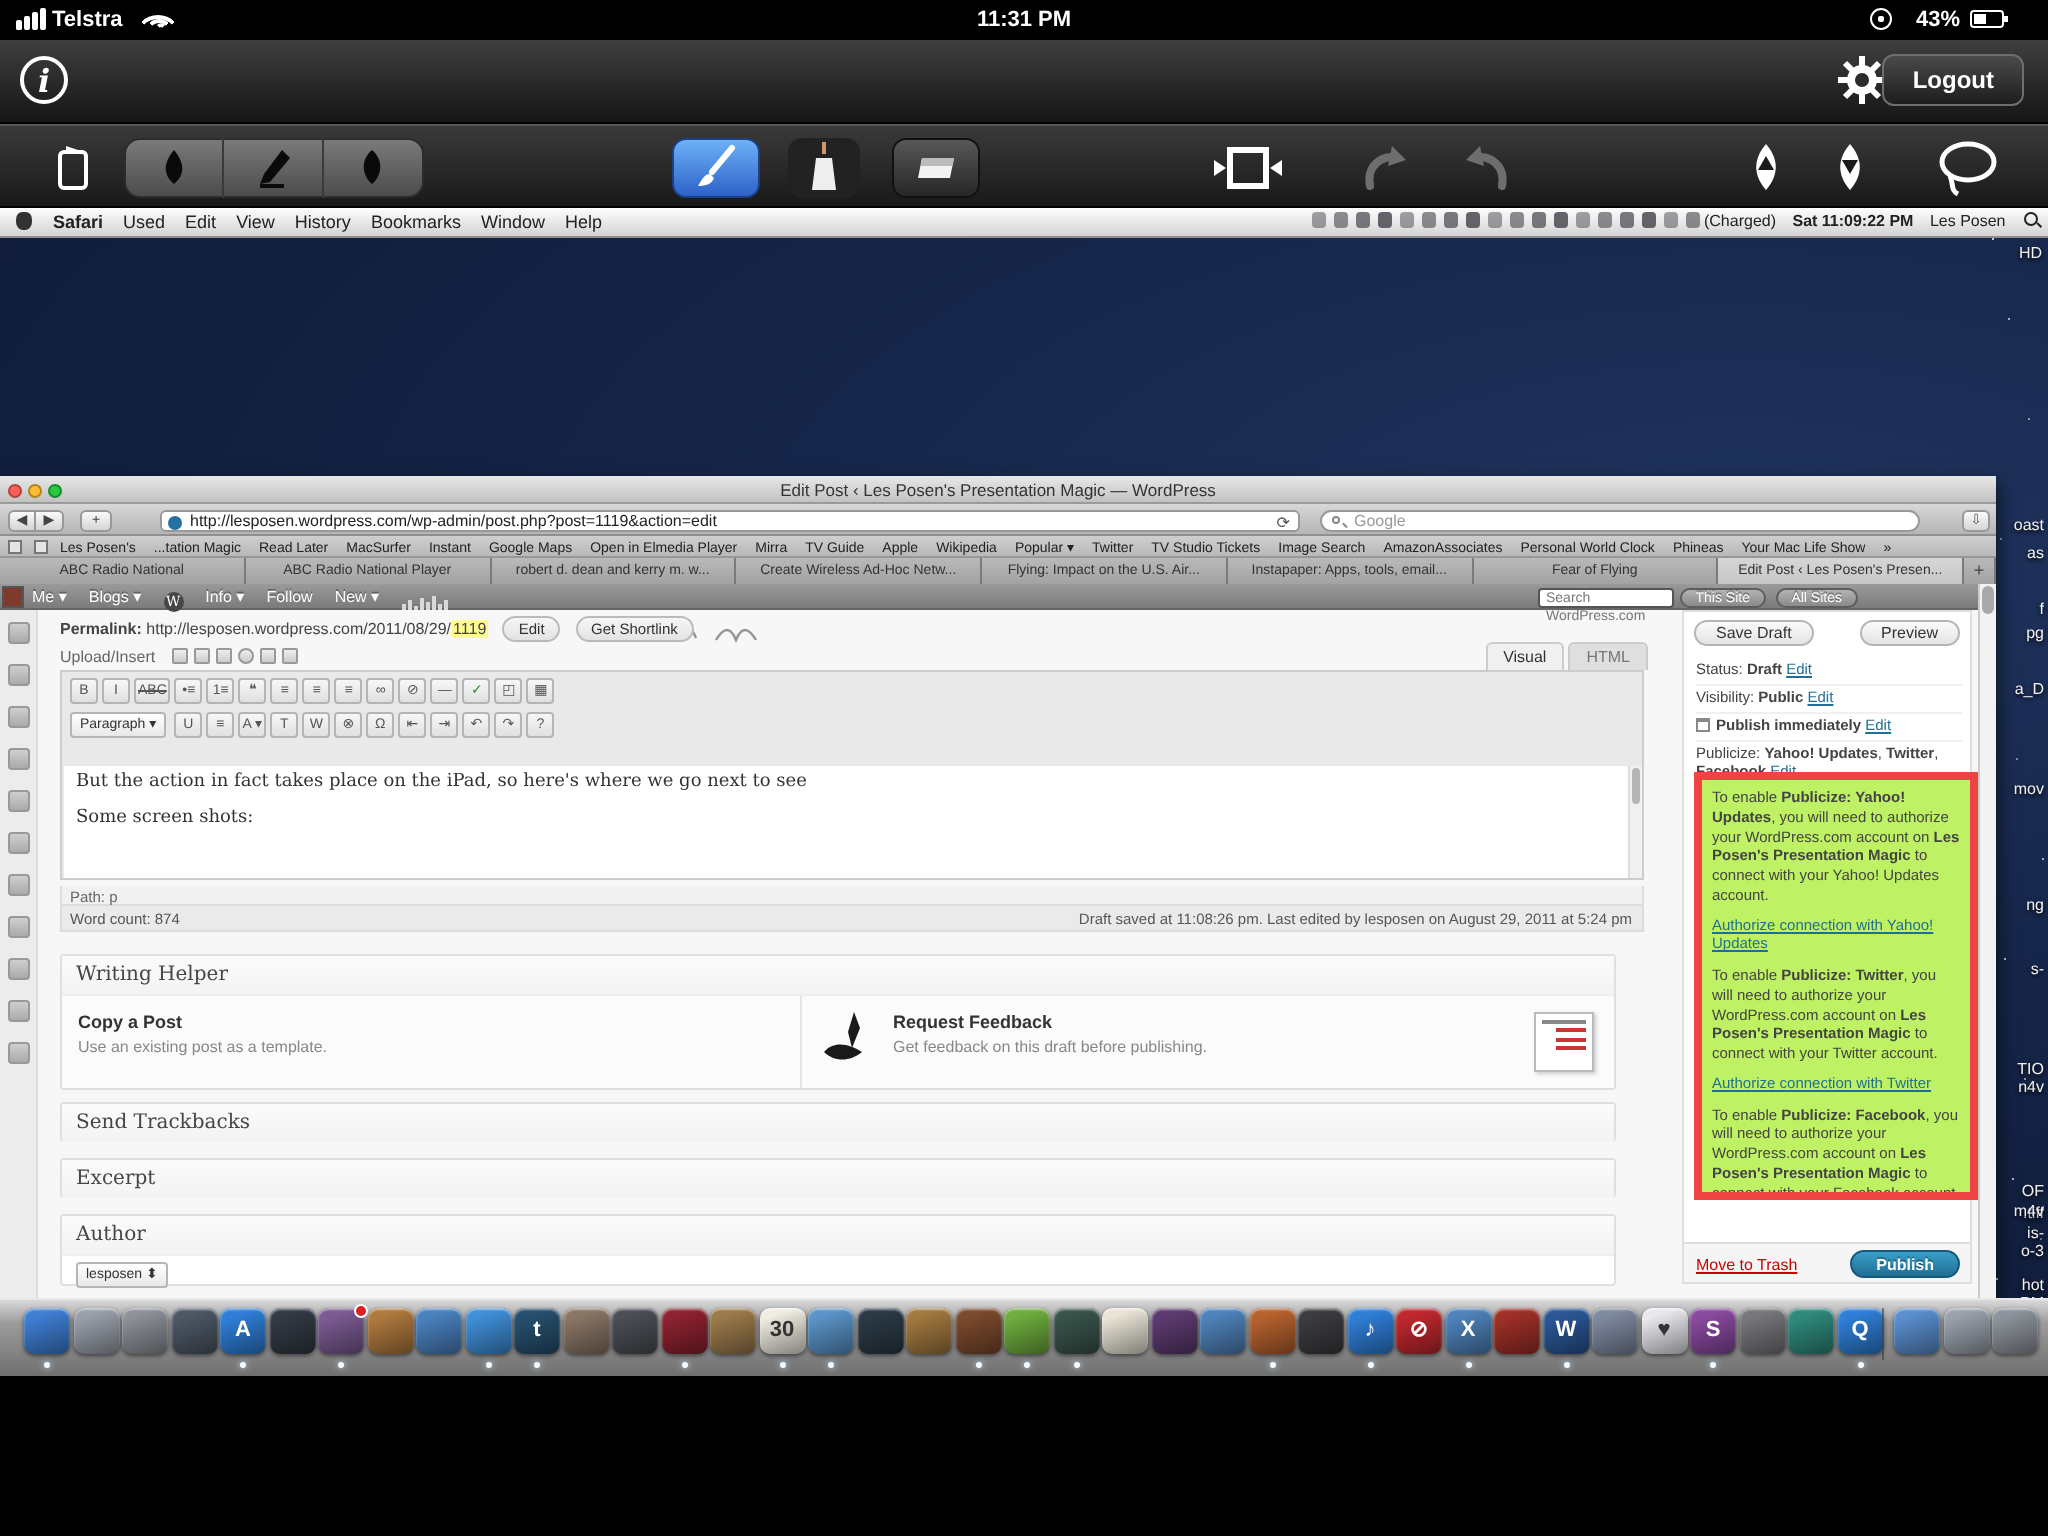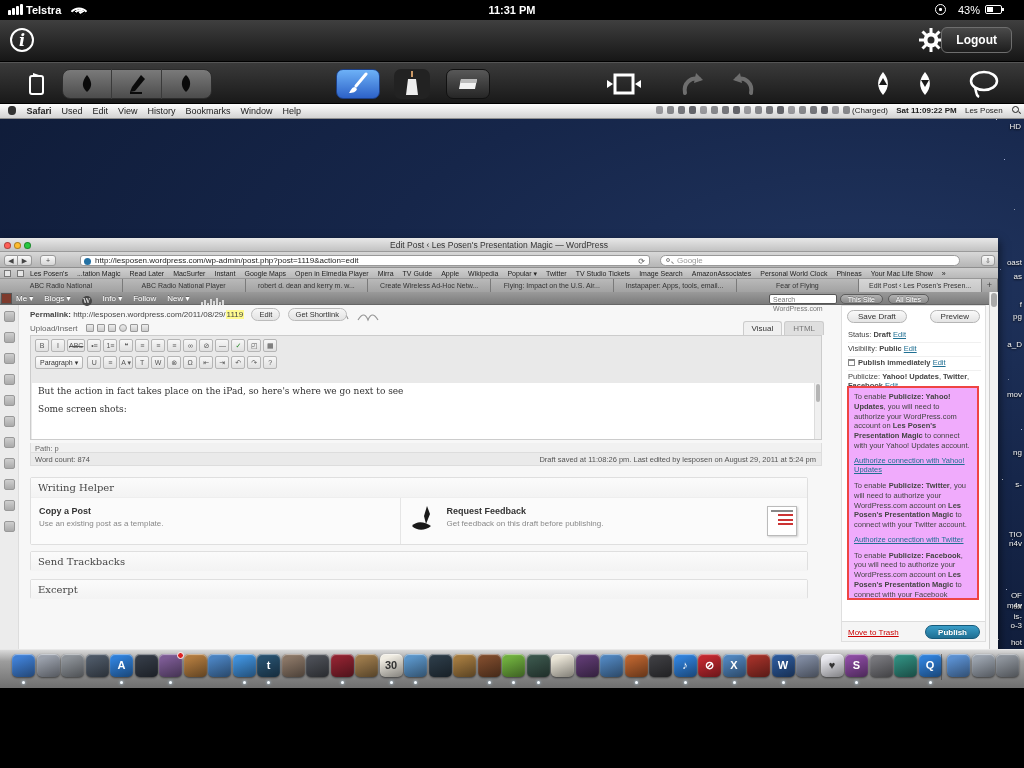--- a/index.html
+++ b/index.html
@@ -10,21 +10,21 @@
 
   
   #ipad-status { left:0; top:0; width:1024px; height:20px; background:#000; color:#fff; font-size:11px; }
   .sig { display:inline-block; width:3px; background:#fff; margin-right:1px; vertical-align:bottom; border-radius:1px;}
   #carrier { position:absolute; left:26px; top:4px; font-weight:bold; }
   #wifi { position:absolute; left:72px; top:5px; width:14px; height:10px; }
   .wifi-arc { position:absolute; border:solid #fff; border-width:2px 2px 0 0; border-radius:0 100% 0 0; }
   #ipad-time { position:absolute; left:0; right:0; text-align:center; top:4px; font-weight:bold; }
   #rot-lock { position:absolute; right:78px; top:4px; width:11px; height:11px; border:1.5px solid #fff; border-radius:50%; }
   #rot-lock::after{ content:""; position:absolute; left:2.5px; top:2.5px; width:3px; height:3px; background:#fff; border-radius:1px;}
-  #batt-pct { position:absolute; right:44px; top:4px; font-weight:normal;}
+  #batt-pct { position:absolute; right:44px; top:4px; font-weight:bold;}
   #batt { position:absolute; right:22px; top:5px; width:17px; height:9px; border:1px solid #fff; border-radius:2px; }
   #batt::before { content:""; position:absolute; left:1px; top:1px; bottom:1px; width:40%; background:#fff; }
   #batt::after { content:""; position:absolute; right:-3px; top:2px; width:2px; height:3px; background:#fff; }
 
   
   #app-bar { left:0; top:20px; width:1024px; height:42px; background:linear-gradient(#3f3f3f,#161616); border-bottom:1px solid #000;}
   #info-btn { position:absolute; left:10px; top:8px; width:24px; height:24px; border:2px solid #fff; border-radius:50%;
               color:#fff; font-family:"DejaVu Serif",serif; font-style:italic; font-weight:bold; font-size:16px; text-align:center; line-height:21px;}
   #logout-btn { position:absolute; right:12px; top:7px; padding:5px 14px; color:#fff; font-size:12px; font-weight:bold;
                 background:linear-gradient(#4a4a4a,#1d1d1d); border:1px solid #6e6e6e; border-radius:6px; }
@@ -158,21 +158,21 @@
   .cb.on::after { content:"✓"; position:absolute; left:0px; top:-2px; color:#1a5d8a; font-size:9px; font-weight:bold;}
 
   
   #wp-side { position:absolute; left:841px; top:11px; width:145px; font-size:7.5px; color:#444;}
   #publish-box { position:absolute; left:0; top:2px; width:145px; height:337px; background:#fff; border:1px solid #dfdfdf;}
   .pill-btn { position:absolute; top:4px; height:13px; background:linear-gradient(#fafafa,#e4e4e4); border:1px solid #b5b5b5; border-radius:8px;
               font-size:8px; color:#333; line-height:12px; padding:0 10px;}
   .meta-row { position:absolute; left:6px; right:4px; border-bottom:1px solid #f0f0f0; padding:3px 0;}
   .meta-row a, a.wp-link { color:#1f6f93; text-decoration:underline;}
   .cal-ico { display:inline-block; width:7px; height:7px; border:1px solid #888; border-top:2.5px solid #888; margin-right:3px; vertical-align:-1px;}
-  #notice-box { position:absolute; left:5px; top:80px; width:132px; height:214px; background:#f0abfc; border:2px solid #ef4444; padding:4px 5px;
+  #notice-box { position:absolute; left:5px; top:80px; width:142px; height:214px; background:#bef264; border:4px solid #ef4444; padding:4px 5px;
                 line-height:1.3; overflow:hidden;}
   #notice-box p { margin-bottom:5px;}
   #notice-box a { display:block; color:#1f6f93; text-decoration:underline; margin-bottom:6px;}
   #pub-footer { position:absolute; left:0; bottom:0; width:143px; height:20px; background:#f5f5f5; border-top:1px solid #ddd;}
   #trash-link { position:absolute; left:6px; top:6px; color:#c00; text-decoration:underline; font-size:8px;}
   #publish-btn { position:absolute; right:5px; top:3px; height:14px; background:linear-gradient(#3a9ec9,#1f6f93); border:1px solid #16597a;
                  border-radius:8px; color:#fff; font-size:8px; font-weight:bold; line-height:13px; padding:0 12px; text-shadow:0 -1px 0 rgba(0,0,0,.3);}
   #cat-box { position:absolute; left:0; top:352px; width:145px; height:110px; background:#fff; border:1px solid #dfdfdf;}
   #cat-box h3 { font-family:"DejaVu Serif",serif; font-weight:normal; font-size:10px; color:#464646; padding:4px 7px;
                 background:linear-gradient(#fbfbfb,#f3f3f3); border-bottom:1px solid #eee;}
@@ -473,20 +473,24 @@
                   </div>
               </div>
             </div>
           </div>
 
           <div class="postbox" style="top:246px;height:20px;">
             <h3 style="border-bottom:none;">Send Trackbacks</h3>
           </div>
           <div class="postbox" style="top:274px;height:20px;">
             <h3 style="border-bottom:none;">Excerpt</h3>
+          </div>
+          <div class="postbox" style="top:302px;height:36px;">
+            <h3>Author</h3>
+            <span class="mce-sel" style="margin:3px 0 0 7px;"><span>lesposen</span> ⬍</span>
           </div>
           <div class="postbox" style="top:350px;height:62px;">
             <h3>Revisions</h3>
             <div id="rev-list" style="padding-top:2px;">
                 <div class="rev-line"><a style="text-decoration: none;">29 August, 2011 @ 17:19</a><span> by lesposen</span></div>
                 <div class="rev-line"><a>28 August, 2011 @ 20:05</a><span> by lesposen</span></div>
                 <div class="rev-line"><a>28 August, 2011 @ 10:14</a><span> by lesposen</span></div>
               </div>
           </div>
           <div class="postbox" style="top:418px;height:45px;">

